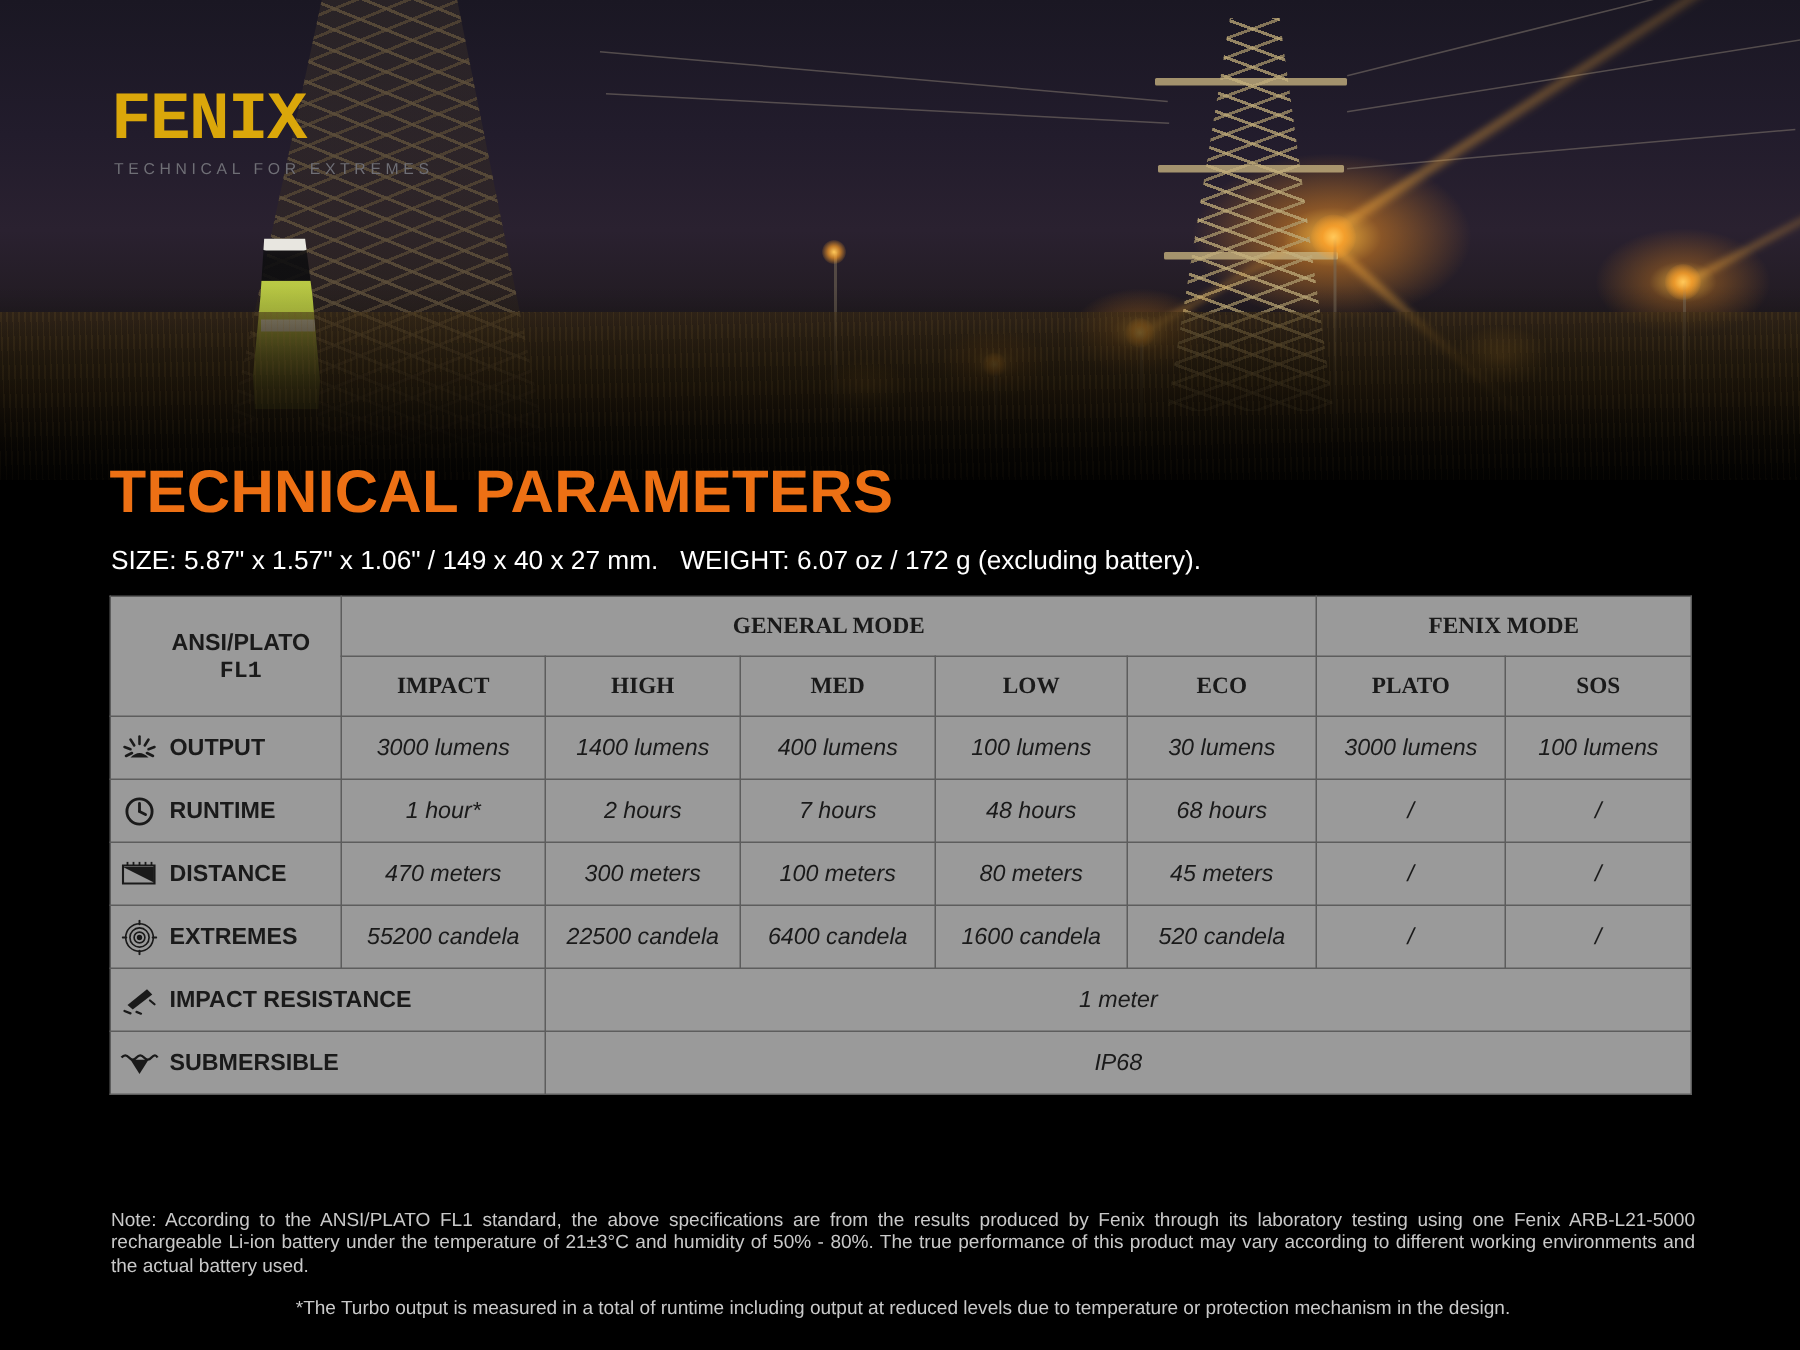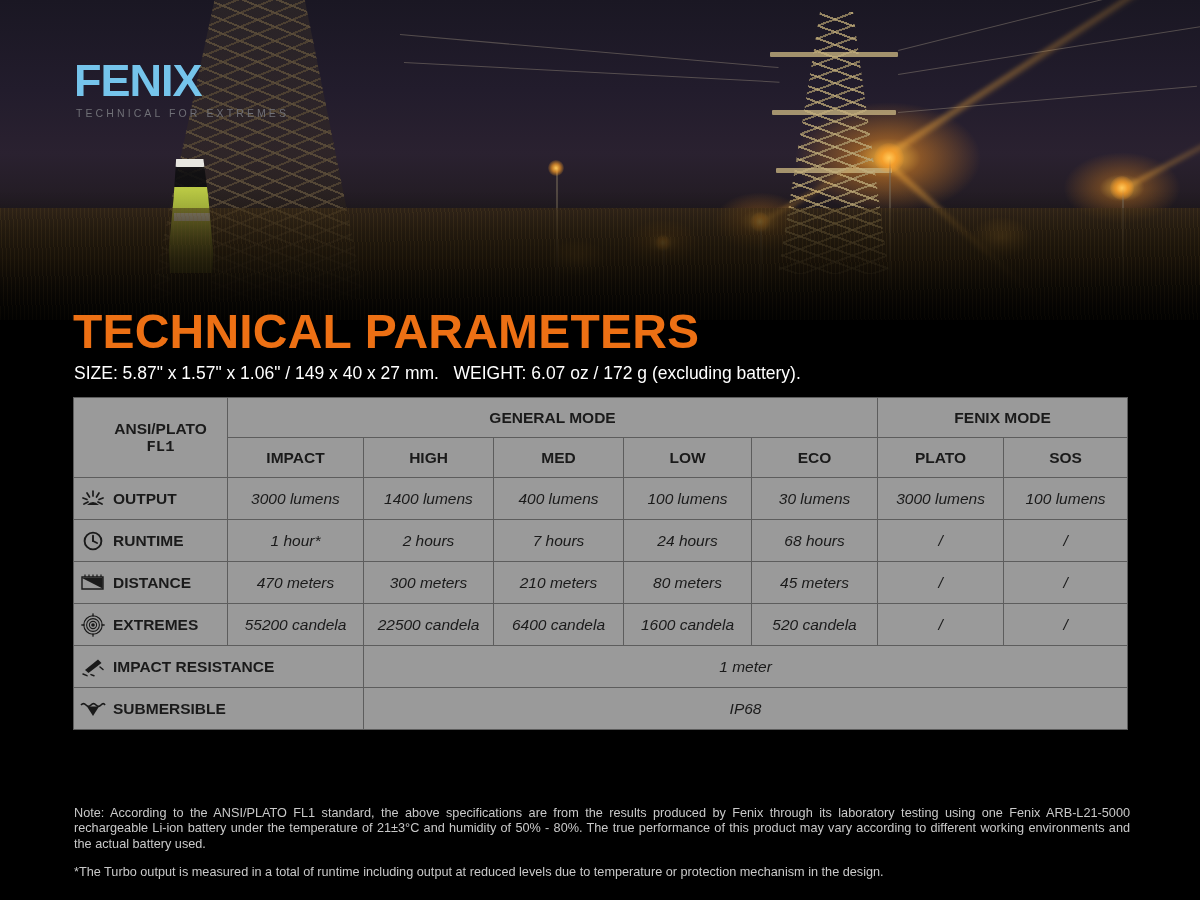--- a/index.html
+++ b/index.html
@@ -76,33 +76,33 @@
   
   .photo-fade {
     position: absolute; left: 0; top: 190px; width: 1200px; height: 190px;
     background: linear-gradient(to bottom, rgba(0,0,0,0) 0%, rgba(0,0,0,.45) 45%, rgba(0,0,0,.92) 82%, #000 100%);
   }
 
   
   .logo-wrap { position: absolute; left: 74px; top: 58px; }
   .logo-text {
     font-size: 45px; font-weight: bold; letter-spacing: -1px;
-    color: #7dd3fc; line-height: 1;
-    font-family: Liberation Sans, sans-serif;
+    color: #eab308; line-height: 1;
+    font-family: Liberation Mono, monospace;
     opacity: .92;
   }
   .logo-tag {
     font-size: 10.5px; letter-spacing: 3.1px; color: #6f6f76;
     margin-top: 4px; margin-left: 2px; font-family: "Liberation Sans", sans-serif;
   }
 
   
   .title {
     position: absolute; left: 73px; top: 308px;
-    font-size: 48px; font-weight: bold; color: #ED7014;
+    font-size: 40px; font-weight: bold; color: #ED7014;
     letter-spacing: .2px; line-height: 1;
   }
   .subtitle {
     position: absolute; left: 74px; top: 363px;
     font-size: 17.5px; color: #ffffff; white-space: pre;
   }
 
   
   .table-wrap { position: absolute; left: 73px; top: 397px; width: 1054px; }
   table.spec {
@@ -117,20 +117,21 @@
     background: #9a9a9a;
     font-size: 15.5px;
   }
   td.hdr {
     background: #ED7014;
     font-weight: bold;
     font-size: 16.5px;
     color: #1a1008;
     border-color: #6b3608;
     height: 40px;
+    font-family: Liberation Serif, serif;
   }
   td.hdr-corner {
     background: #ED7014; font-weight: bold; font-size: 16.5px; color: #1a1008;
     text-align: left; padding-left: 20px; border-color: #6b3608;
   }
   td.hdr-corner .l2 { display: block; font-family: Liberation Mono, monospace; }
   td.rowlabel {
     text-align: left; font-weight: bold; font-size: 16px; color: #1a1a1a;
     padding-left: 6px; white-space: nowrap;
   }
@@ -139,21 +140,21 @@
   .rl-icon { width: 26px; height: 22px; flex: 0 0 26px; display: flex; align-items: center; justify-content: center; }
   .rl-icon svg { display: block; }
   .merged { font-weight: normal; font-size: 15.5px; }
 
   
   .notes { position: absolute; left: 74px; top: 806px; width: 1056px; }
   .note-p {
     color: #c9c9c9; font-size: 12.7px; line-height: 15.4px;
     text-align: justify;
   }
-  .note-p.second { margin-top: 13px; text-align: left; }
+  .note-p.second { margin-top: 13px; text-align: center; }
 </style>
 </head>
 <body>
 
 <div id="page">
 
   <div class="photo">
     <div class="pylon left"></div>
     <div class="pylon right"></div>
 
@@ -268,21 +269,21 @@
                   <line x1="11" y1="11" x2="11" y2="5.6" stroke="#1a1a1a" stroke-width="1.9" stroke-linecap="round"></line>
                   <line x1="11" y1="11" x2="15" y2="13" stroke="#1a1a1a" stroke-width="1.9" stroke-linecap="round"></line>
                 </svg>
               </span>
               <span>RUNTIME</span>
             </span>
           </td>
           <td class="data">1 hour*</td>
           <td class="data">2 hours</td>
           <td class="data">7 hours</td>
-          <td class="data">24 hours</td>
+          <td class="data">48 hours</td>
           <td class="data">68 hours</td>
           <td class="data">/</td>
           <td class="data">/</td>
         </tr>
 
         <tr>
           <td class="rowlabel">
             <span class="rl-inner">
               <span class="rl-icon">
                 <svg width="26" height="18" viewBox="0 0 26 18">
@@ -295,21 +296,21 @@
                       <line x1="17" y1="0.6" x2="17" y2="3"></line>
                     <line x1="21" y1="0.6" x2="21" y2="3"></line>
                   </g>
                 </svg>
               </span>
               <span>DISTANCE</span>
             </span>
           </td>
           <td class="data">470 meters</td>
           <td class="data">300 meters</td>
-          <td class="data">210 meters</td>
+          <td class="data">100 meters</td>
           <td class="data">80 meters</td>
           <td class="data">45 meters</td>
           <td class="data">/</td>
           <td class="data">/</td>
         </tr>
 
         <tr>
           <td class="rowlabel">
             <span class="rl-inner">
               <span class="rl-icon">

